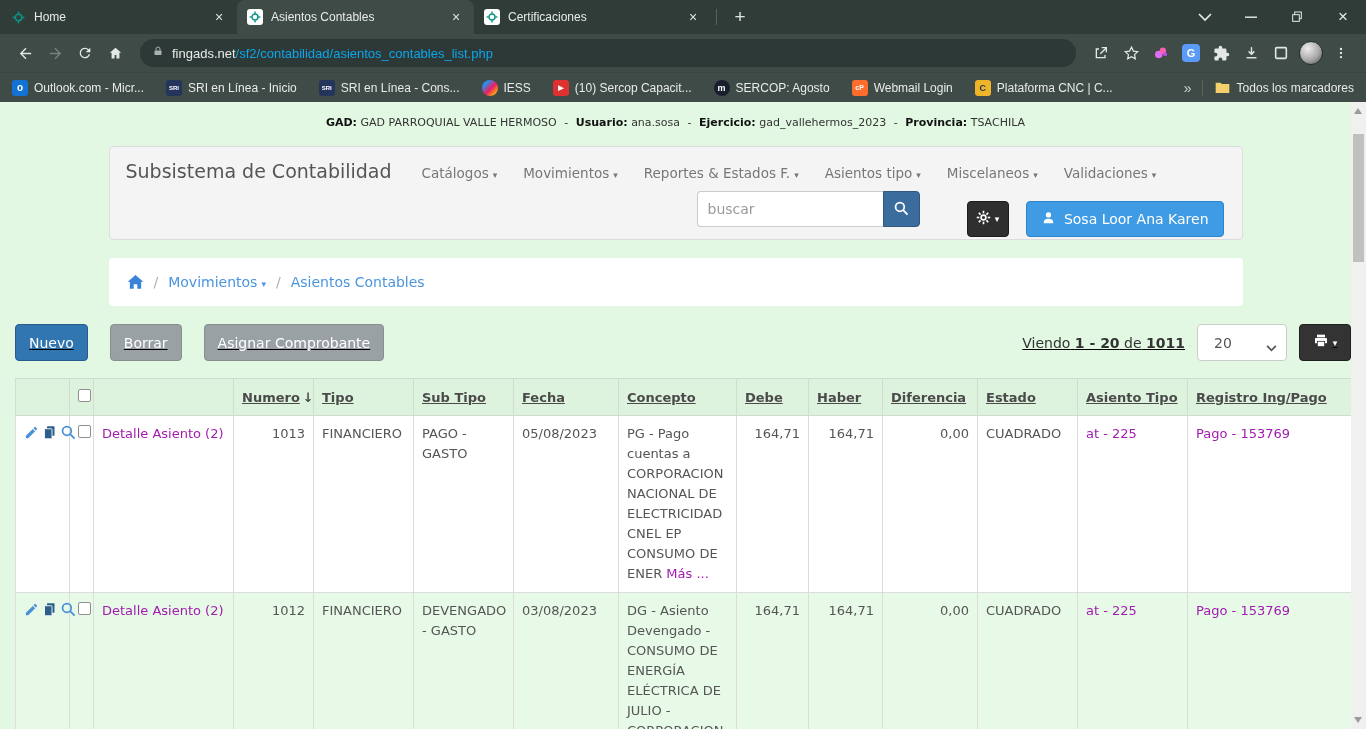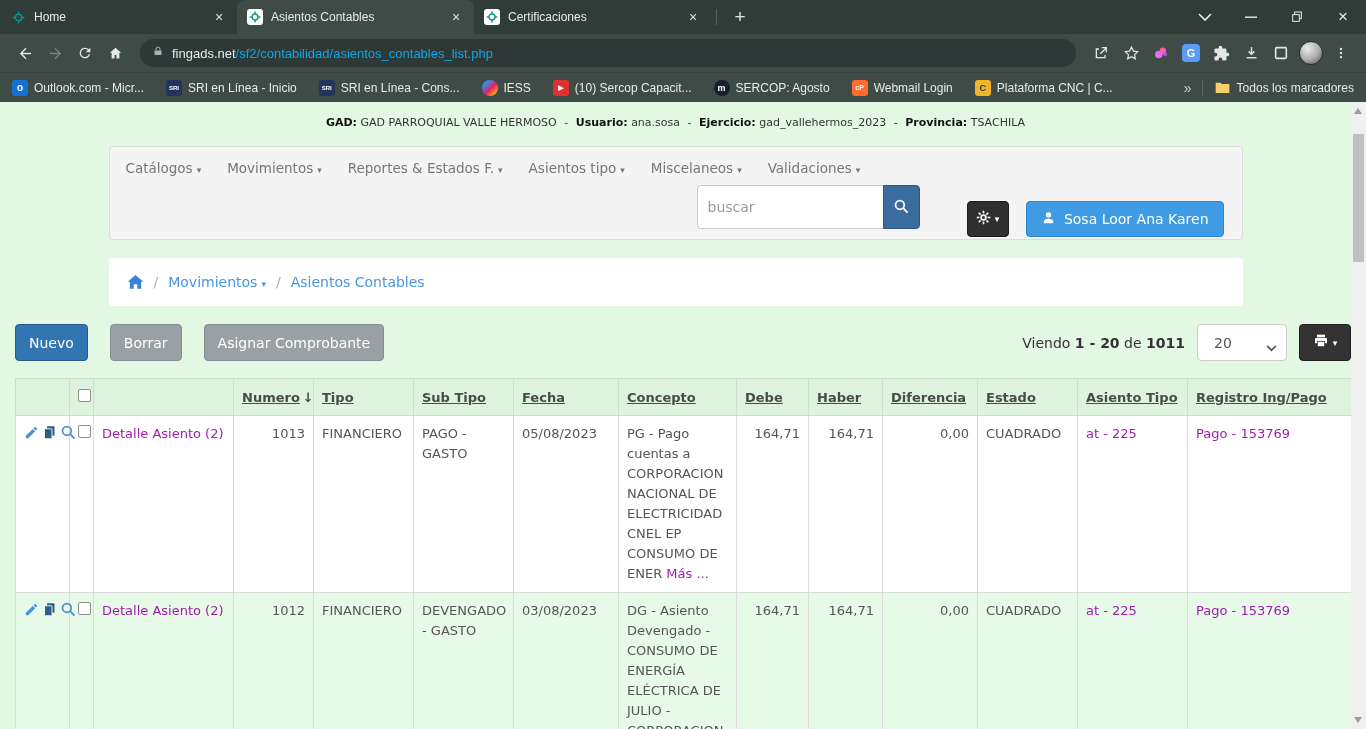--- a/index.html
+++ b/index.html
@@ -58,42 +58,42 @@
   .ctx-seg b { color:#111; }
   .ctx-sep { margin:0 4px; }
 
   .nav-card { width:1134px; margin:0 auto; height:94px; background:#f4f4f4; border:1px solid #dcdcdc;
               border-radius:4px; position:relative; }
   .nav-row1 { display:flex; align-items:baseline; padding:13px 16px 0; }
   .brand { font-size:19px; color:#555; margin-right:30px; white-space:nowrap; }
   .menu { font-size:13.5px; color:#777; margin-right:26px; white-space:nowrap; }
   .caret { font-size:9px; margin-left:4px; }
 
-  .search-group { position:absolute; left:587px; top:38px; display:flex; height:44px; }
+  .search-group { position:absolute; left:587px; top:44px; display:flex; height:36px; }
   .search-input { width:186px; border:1px solid #ccc; border-right:none; border-radius:4px 0 0 4px;
                   padding:0 10px; font-size:14px; color:#555; outline:none; font-family:inherit; background:#fff; }
   .search-input::placeholder { color:#9a9a9a; }
   .search-btn { width:37px; background:#3a6d9e; border:1px solid #30597f; border-radius:0 4px 4px 0;
                 display:flex; align-items:center; justify-content:center; }
   .gear-btn { position:absolute; left:857px; top:54px; width:42px; height:36px; background:#2f2f2f;
               border:1px solid #1c1c1c; border-radius:4px; display:flex; align-items:center; justify-content:center;
               color:#fff; }
   .gear-btn .caret { margin-left:4px; }
   .user-btn { position:absolute; right:18px; top:54px; height:36px; background:#3f9be4; border:1px solid #2d85cc;
               border-radius:4px; color:#fff; font-size:14px; display:flex; align-items:center; padding:0 14px;
               font-family:inherit; }
   .user-btn svg { margin-right:8px; }
 
   .crumb-card { width:1134px; margin:18px auto 0; height:48px; background:#fff; border-radius:4px;
                 display:flex; align-items:center; padding:0 18px; font-size:14px; }
   .crumb-card > * { margin-right:10px; }
   .crumb-link { color:#4a95e0; }
   .crumb-sep { color:#b0b0b0; }
 
-  .actions-row { width:1336px; margin:14px 0 0 15px; display:flex; align-items:center; }
+  .actions-row { width:1336px; margin:14px 0 0 15px; display:flex; align-items:center;text-decoration:underline; }
   .btn { height:37px; border-radius:4px; font-size:14px; color:#fff; padding:0 13px; font-family:inherit; }
   .btn-primary { background:#3276b1; border:1px solid #275b8c; }
   .btn-gray { background:#9aa1a5; border:1px solid #878e92; margin-left:22px; }
   .view-group { margin-left:auto; display:flex; align-items:center; font-size:14px; color:#333; }
   .sel-wrap { position:relative; margin:4px 12px; }
   .page-select { width:90px; height:37px; border:1px solid #ccc; border-radius:4px; font-size:14px; color:#555;
                  padding:0 0 0 16px; background:#fff; font-family:inherit; appearance:none; -webkit-appearance:none; }
   .sel-caret { position:absolute; right:10px; top:15px; pointer-events:none; }
   .print-btn { width:52px; height:37px; background:#333; border:1px solid #1f1f1f; border-radius:4px;
                display:flex; align-items:center; justify-content:center; color:#fff; }
@@ -334,20 +334,21 @@
     <span class="ctx-sep">-</span>
     <span class="ctx-seg"><b>Usuario:</b> <span>ana.sosa</span></span>
     <span class="ctx-sep">-</span>
     <span class="ctx-seg"><b>Ejercicio:</b> <span>gad_vallehermos_2023</span></span>
     <span class="ctx-sep">-</span>
     <span class="ctx-seg"><b>Provincia:</b> <span>TSACHILA</span></span>
   </div>
 
   <div class="nav-card" data-interactable="false">
     <div class="nav-row1">
+      <span class="brand" data-interactable="false">Subsistema de Contabilidad</span>
       <span class="menu" data-interactable="true"><span>Catálogos</span><span class="caret" data-interactable="false">▾</span></span>
       <span class="menu" data-interactable="true"><span>Movimientos</span><span class="caret" data-interactable="false">▾</span></span>
       <span class="menu" data-interactable="true"><span>Reportes &amp; Estados F.</span><span class="caret" data-interactable="false">▾</span></span>
       <span class="menu" data-interactable="true"><span>Asientos tipo</span><span class="caret" data-interactable="false">▾</span></span>
       <span class="menu" data-interactable="true"><span>Miscelaneos</span><span class="caret" data-interactable="false">▾</span></span>
       <span class="menu" data-interactable="true"><span>Validaciones</span><span class="caret" data-interactable="false">▾</span></span>
     </div>
     <div class="search-group">
       <input class="search-input" data-interactable="true" placeholder="buscar" style="">
       <button class="search-btn" data-interactable="true">

